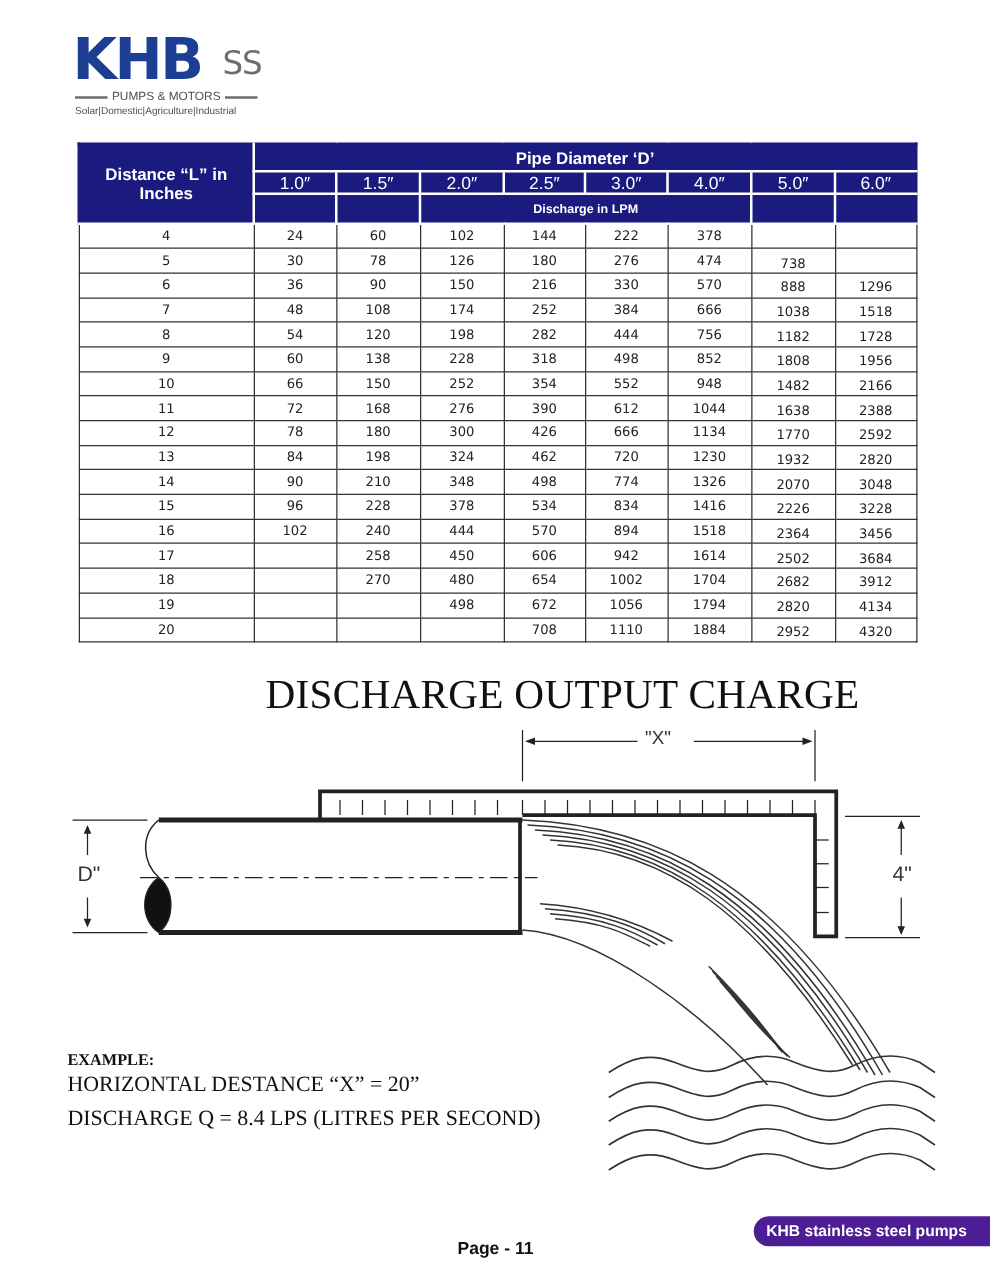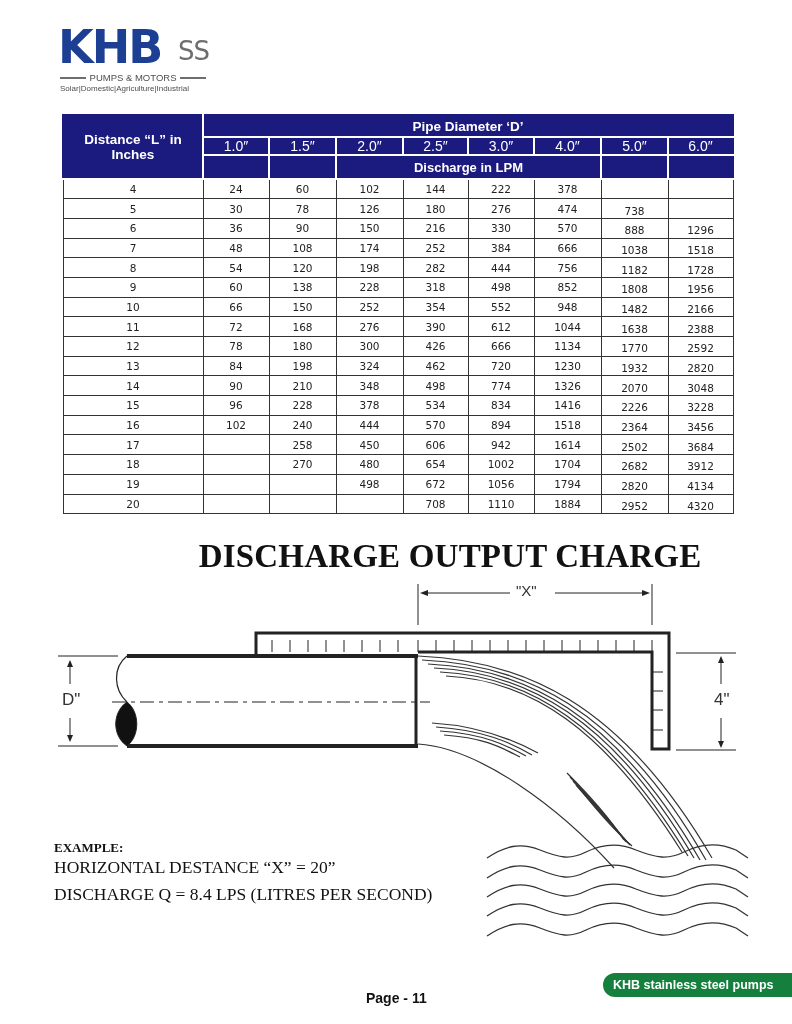--- a/index.html
+++ b/index.html
@@ -13,40 +13,40 @@
   .logo-sub { position: absolute; left: 2px; top: 48px; width: 146px; display: flex; align-items: center; gap: 4px; font-size: 9.5px; color: #4d4e52; }
   .logo-sub .bar { flex: 1; height: 2px; background: #6d6e70; }
   .logo-tag { position: absolute; left: 2px; top: 60px; font-size: 8px; color: #4d4e52; white-space: nowrap; }
 
   
   table.discharge { position: absolute; left: 62px; top: 114px; width: 670px; border-collapse: collapse; table-layout: fixed; }
   table.discharge th { background: #1b1a7e; color: #fff; font-weight: bold; border: 2px solid #ffffff; font-size: 13px; padding: 0; }
   table.discharge th.dist { font-size: 13.5px; line-height: 15px; border-left: 2px solid #1b1a7e; border-top: 2px solid #1b1a7e; }
   table.discharge th.pipe { height: 22px; font-size: 13.5px; border-top: 2px solid #1b1a7e; border-right: 2px solid #1b1a7e; }
   table.discharge th.size { height: 17px; font-size: 14px; font-weight: normal; }
-  table.discharge th.lpm { height: 24px; font-size: 13px; margin-top: 40px; }
+  table.discharge th.lpm { height: 24px; font-size: 10px; margin-top: 40px; }
   table.discharge th.blank { height: 24px; }
   table.discharge th.last { border-right: 2px solid #1b1a7e; }
   table.discharge td { border: 1.5px solid #333; height: 19.7px; font-size: 10.5px; text-align: center; color: #222; padding: 0; vertical-align: middle; font-family: "DejaVu Sans", sans-serif; }
   table.discharge td.lo { padding-top: 4px; }
 
   
-  .title { position: absolute; left: 0; width: 792px; top: 538px; text-align: center; padding-left: 108px; font-family: "Liberation Serif", serif; font-weight: bold; font-size: 33px; letter-spacing: 0.2px; color: #111; white-space: nowrap; }
+  .title { position: absolute; left: 0; width: 792px; top: 538px; text-align: center; padding-left: 108px; font-family: "Liberation Serif", serif; font-weight: normal; font-size: 33px; letter-spacing: 0.2px; color: #111; white-space: nowrap; }
 
   
   svg.diagram { position: absolute; left: 0; top: 580px; }
   .diag-label { position: absolute; font-family: "Liberation Sans", sans-serif; color: #333; font-size: 17px; }
 
   
   .example { position: absolute; left: 54px; top: 840px; font-family: "Liberation Serif", serif; color: #111; }
   .example .head { font-weight: bold; font-size: 13px; margin-bottom: 2px; }
   .example .line { font-size: 17.5px; line-height: 18px; margin-bottom: 9px; white-space: nowrap; }
 
   
-  .footer-pill { position: absolute; left: 603px; top: 973px; width: 189px; height: 24px; background: #15803d; border-radius: 14px 0 0 14px; color: #fff; font-weight: bold; font-size: 12.5px; line-height: 24px; padding-left: 10px; white-space: nowrap; }
+  .footer-pill { position: absolute; left: 603px; top: 973px; width: 189px; height: 24px; background: #4c1d95; border-radius: 14px 0 0 14px; color: #fff; font-weight: bold; font-size: 12.5px; line-height: 24px; padding-left: 10px; white-space: nowrap; }
   .page-num { position: absolute; left: 366px; top: 990px; font-weight: bold; font-size: 14px; color: #111; }
 </style>
 </head>
 <body>
 
 <div class="logo">
   <div class="logo-main">KHB</div>
   <div class="logo-ss">SS</div>
   <div class="logo-sub">
     <span class="bar"></span>

